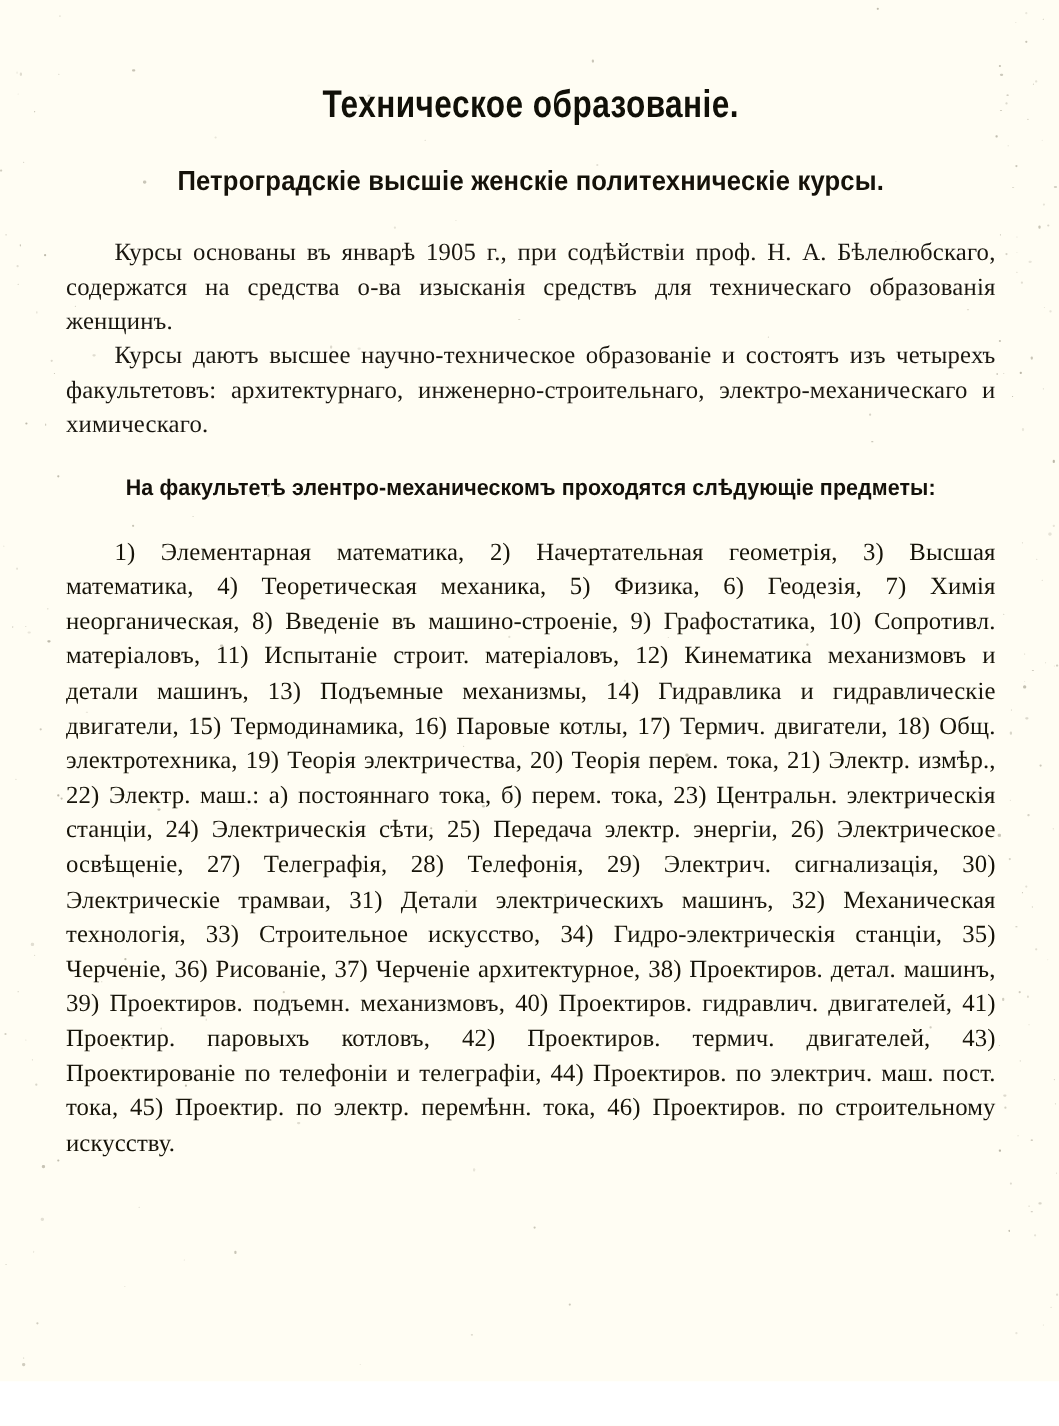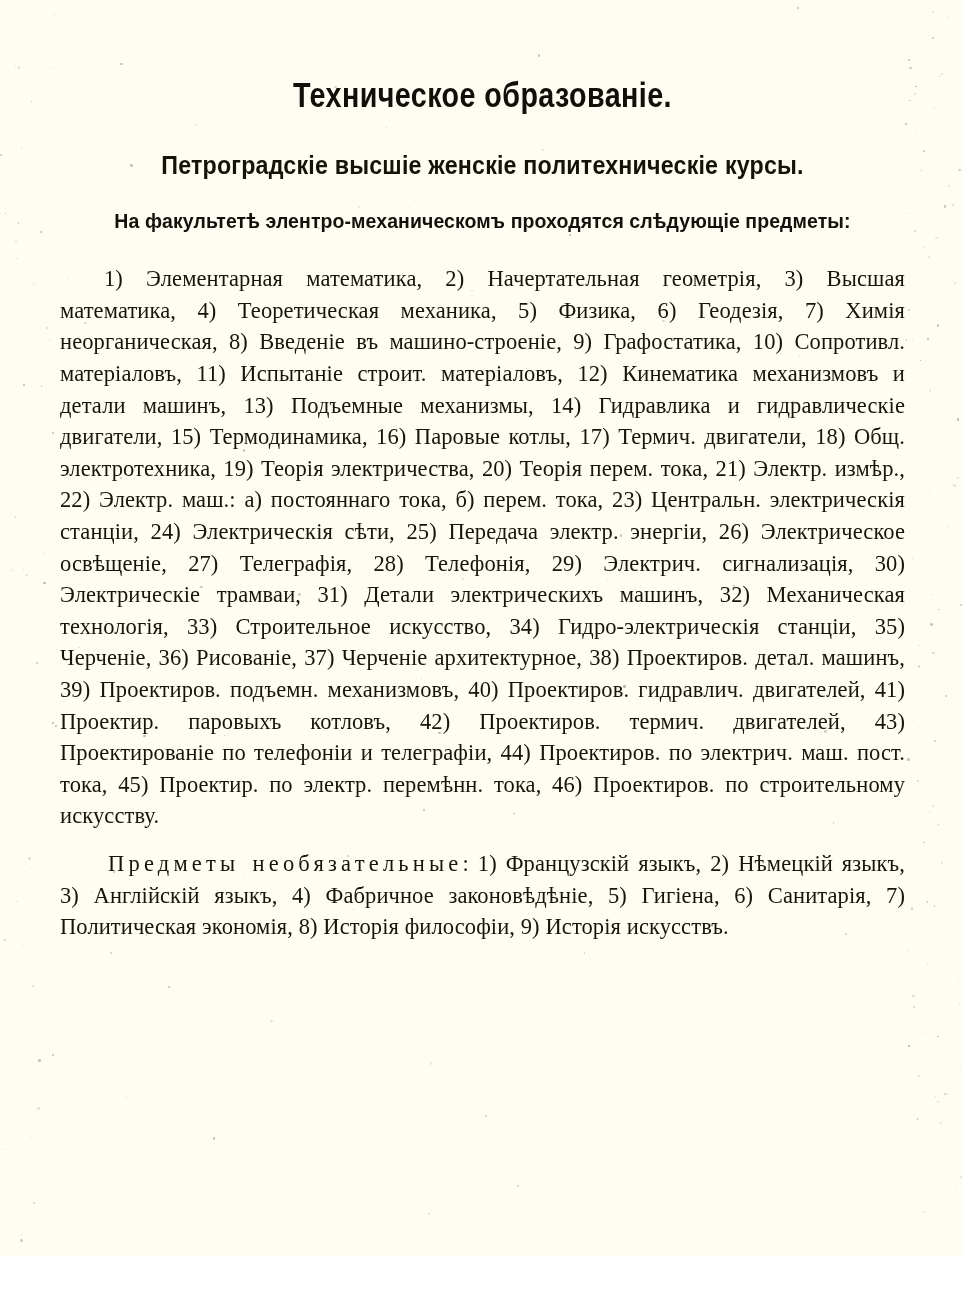--- a/index.html
+++ b/index.html
@@ -351,23 +351,24 @@
       <div class="speck" style="left: 908.4px; top: 58.5px; width: 2.1px; height: 2.1px; opacity: 0.73;"></div>
       <div class="speck" style="left: 947.8px; top: 17.2px; width: 0.7px; height: 0.7px; opacity: 0.61;"></div>
     </div>
 
   <div class="content">
 
     <h1 class="doc-title">Техническое образованіе.</h1>
 
     <h2 class="doc-subtitle">Петроградскіе высшіе женскіе политехническіе курсы.</h2>
 
-
+    <p class="para first">Курсы основаны въ январѣ 1905 г., при содѣйствіи проф. Н. А. Бѣлелюбскаго, содержатся на средства о-ва изысканія средствъ для техническаго образованія женщинъ.</p>
+
+    <p class="para tight">Курсы даютъ высшее научно-техническое образованіе и состоятъ изъ четырехъ факультетовъ: архитектурнаго, инженерно-строительнаго, электро-механическаго и химическаго.</p>
 
 
     <p class="section-line">На факультетѣ элентро-механическомъ проходятся слѣдующіе предметы:</p>
 
     <p class="subject-block">1) Элементарная математика, 2) Начертательная геометрія, 3) Высшая математика, 4) Теоретическая механика, 5) Физика, 6) Геодезія, 7) Химія неорганическая, 8) Введеніе въ машино-строеніе, 9) Графостатика, 10) Сопротивл. матеріаловъ, 11) Испытаніе строит. матеріаловъ, 12) Кинематика механизмовъ и детали машинъ, 13) Подъемные механизмы, 14) Гидравлика и гидравлическіе двигатели, 15) Термодинамика, 16) Паровые котлы, 17) Термич. двигатели, 18) Общ. электротехника, 19) Теорія электричества, 20) Теорія перем. тока, 21) Электр. измѣр., 22) Электр. маш.: а) постояннаго тока, б) перем. тока, 23) Центральн. электрическія станціи, 24) Электрическія сѣти, 25) Передача электр. энергіи, 26) Электрическое освѣщеніе, 27) Телеграфія, 28) Телефонія, 29) Электрич. сигнализація, 30) Электрическіе трамваи, 31) Детали электрическихъ машинъ, 32) Механическая технологія, 33) Строительное искусство, 34) Гидро-электрическія станціи, 35) Черченіе, 36) Рисованіе, 37) Черченіе архитектурное, 38) Проектиров. детал. машинъ, 39) Проектиров. подъемн. механизмовъ, 40) Проектиров. гидравлич. двигателей, 41) Проектир. паровыхъ котловъ, 42) Проектиров. термич. двигателей, 43) Проектированіе по телефоніи и телеграфіи, 44) Проектиров. по электрич. маш. пост. тока, 45) Проектир. по электр. перемѣнн. тока, 46) Проектиров. по строительному искусству.</p>
 
-    <p class="optional-block"><span class="spaced-label">Предметы необязательные</span><span>: </span><span>1) Французскій языкъ, 2) Нѣмецкій языкъ, 3) Англійскій языкъ, 4) Фабричное законовѣдѣніе, 5) Гигіена, 6) Санитарія, 7) Политическая экономія, 8) Исторія философіи, 9) Исторія искусствъ.</span></p>
 
   </div>
 </div>
 
 </body></html>

